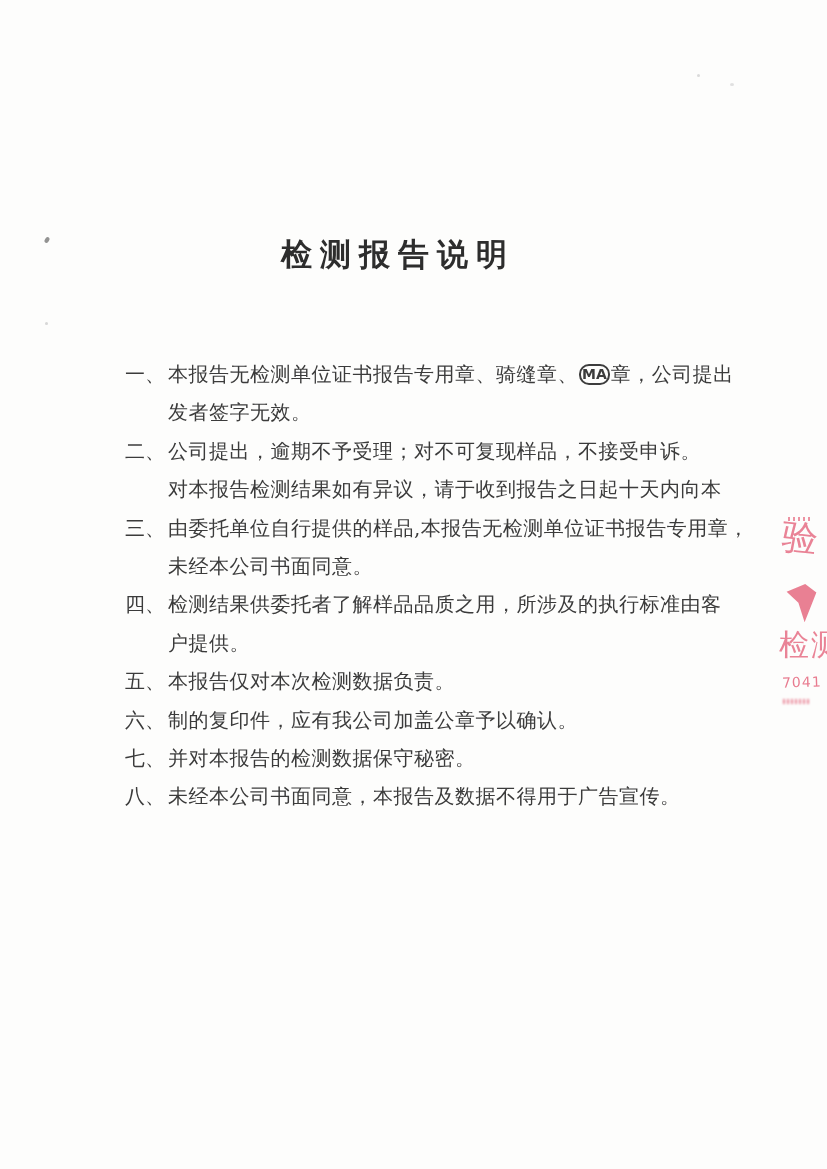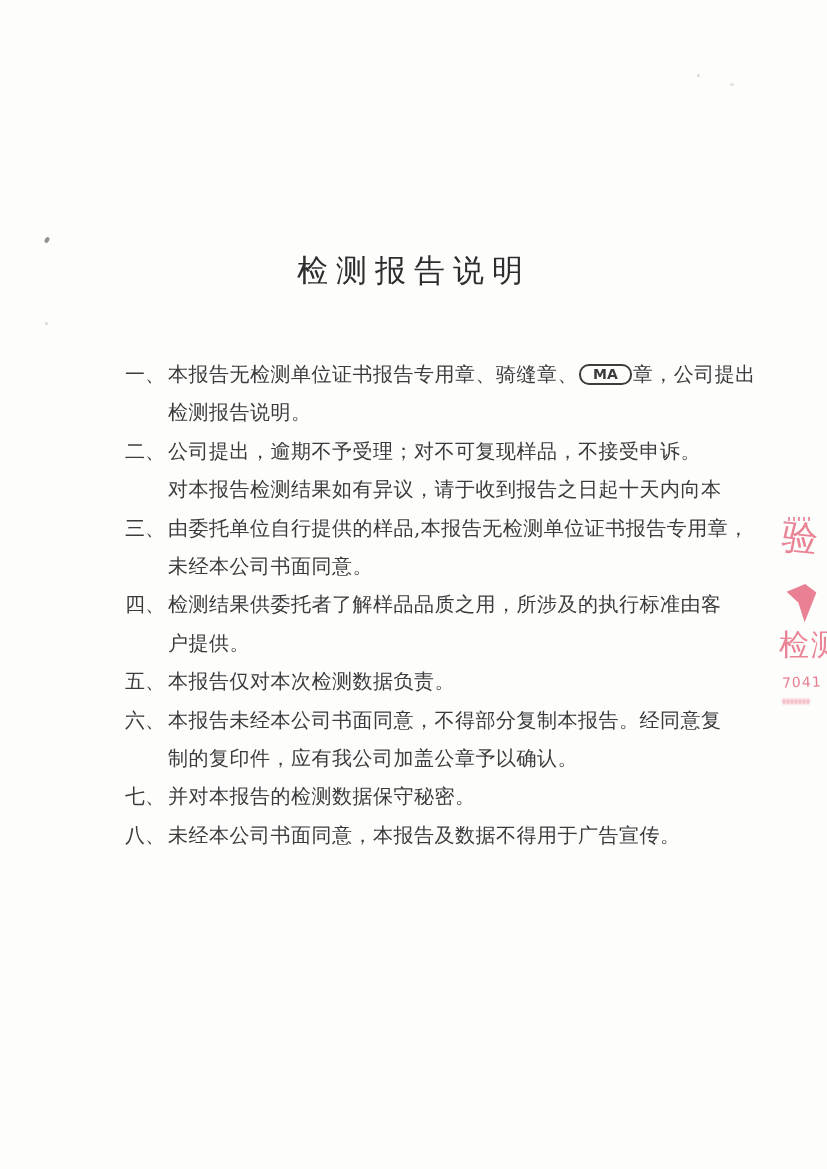--- a/index.html
+++ b/index.html
@@ -8,23 +8,23 @@
     width:827px;height:1169px;
     margin:0 auto;
     background:#fdfdfc;
     overflow:hidden;
     font-family:"DejaVu Serif","Liberation Serif",serif;
     color:#3b3b3b;
   }
   .title{
     position:absolute;
     top:234px;left:281px;
-    margin:16px;
+    margin:0;
     font-size:31px;
-    font-weight:400;
+    font-weight:700;
     letter-spacing:8px;
     white-space:nowrap;
     color:#2d2d2d;
   }
   .notes{
     position:absolute;
     top:355px;left:125px;
     width:590px;
     font-size:20px;
   }
@@ -40,21 +40,21 @@
   }
   .line{
     line-height:38.4px;
     white-space:nowrap;
     letter-spacing:0.5px;
   }
   .ma-badge{
     display:inline-block;
     border:2px solid #3d3d3d;
     border-radius:10px;
-    padding:0 12px;
+    padding:0 1px;
     margin:0 1px;
     font-family:"DejaVu Sans","Liberation Sans",sans-serif;
     font-size:14px;
     line-height:17px;
     font-weight:bold;
     letter-spacing:0;
     vertical-align:2px;
   }
   
   .stamp{
@@ -110,21 +110,21 @@
 </head>
 <body>
 
 <div class="page">
 
   <h1 class="title">检测报告说明</h1>
 
   <div class="notes" id="notes-list">
   <div class="note-item">
     <span class="marker">一、</span>
-    <span class="note-text"><div class="line"><span>本报告无检测单位证书报告专用章、骑缝章、</span><span class="ma-badge">MA</span><span>章，公司提出</span></div><div class="line">检测报告说明。</div></span>
+    <span class="note-text"><div class="line"><span>本报告无检测单位证书报告专用章、骑缝章、</span><span class="ma-badge">MA</span><span>章，公司提出</span></div><div class="line">发者签字无效。</div></span>
   </div>
 
   <div class="note-item">
     <span class="marker">二、</span>
     <span class="note-text"><div class="line">公司提出，逾期不予受理；对不可复现样品，不接受申诉。</div><div class="line">对本报告检测结果如有异议，请于收到报告之日起十天内向本</div></span>
   </div>
 
   <div class="note-item">
     <span class="marker">三、</span>
     <span class="note-text"><div class="line">由委托单位自行提供的样品,本报告无检测单位证书报告专用章，</div><div class="line">未经本公司书面同意。</div></span>
@@ -135,21 +135,21 @@
     <span class="note-text"><div class="line">检测结果供委托者了解样品品质之用，所涉及的执行标准由客</div><div class="line">户提供。</div></span>
   </div>
 
   <div class="note-item">
     <span class="marker">五、</span>
     <span class="note-text"><div class="line">本报告仅对本次检测数据负责。</div></span>
   </div>
 
   <div class="note-item">
     <span class="marker">六、</span>
-    <span class="note-text"><div class="line">本报告未经本公司书面同意，不得部分复制本报告。经同意复</div><div class="line">制的复印件，应有我公司加盖公章予以确认。</div></span>
+    <span class="note-text"><div class="line">制的复印件，应有我公司加盖公章予以确认。</div></span>
   </div>
 
   <div class="note-item">
     <span class="marker">七、</span>
     <span class="note-text"><div class="line">并对本报告的检测数据保守秘密。</div></span>
   </div>
 
   <div class="note-item">
     <span class="marker">八、</span>
     <span class="note-text"><div class="line">未经本公司书面同意，本报告及数据不得用于广告宣传。</div></span>

